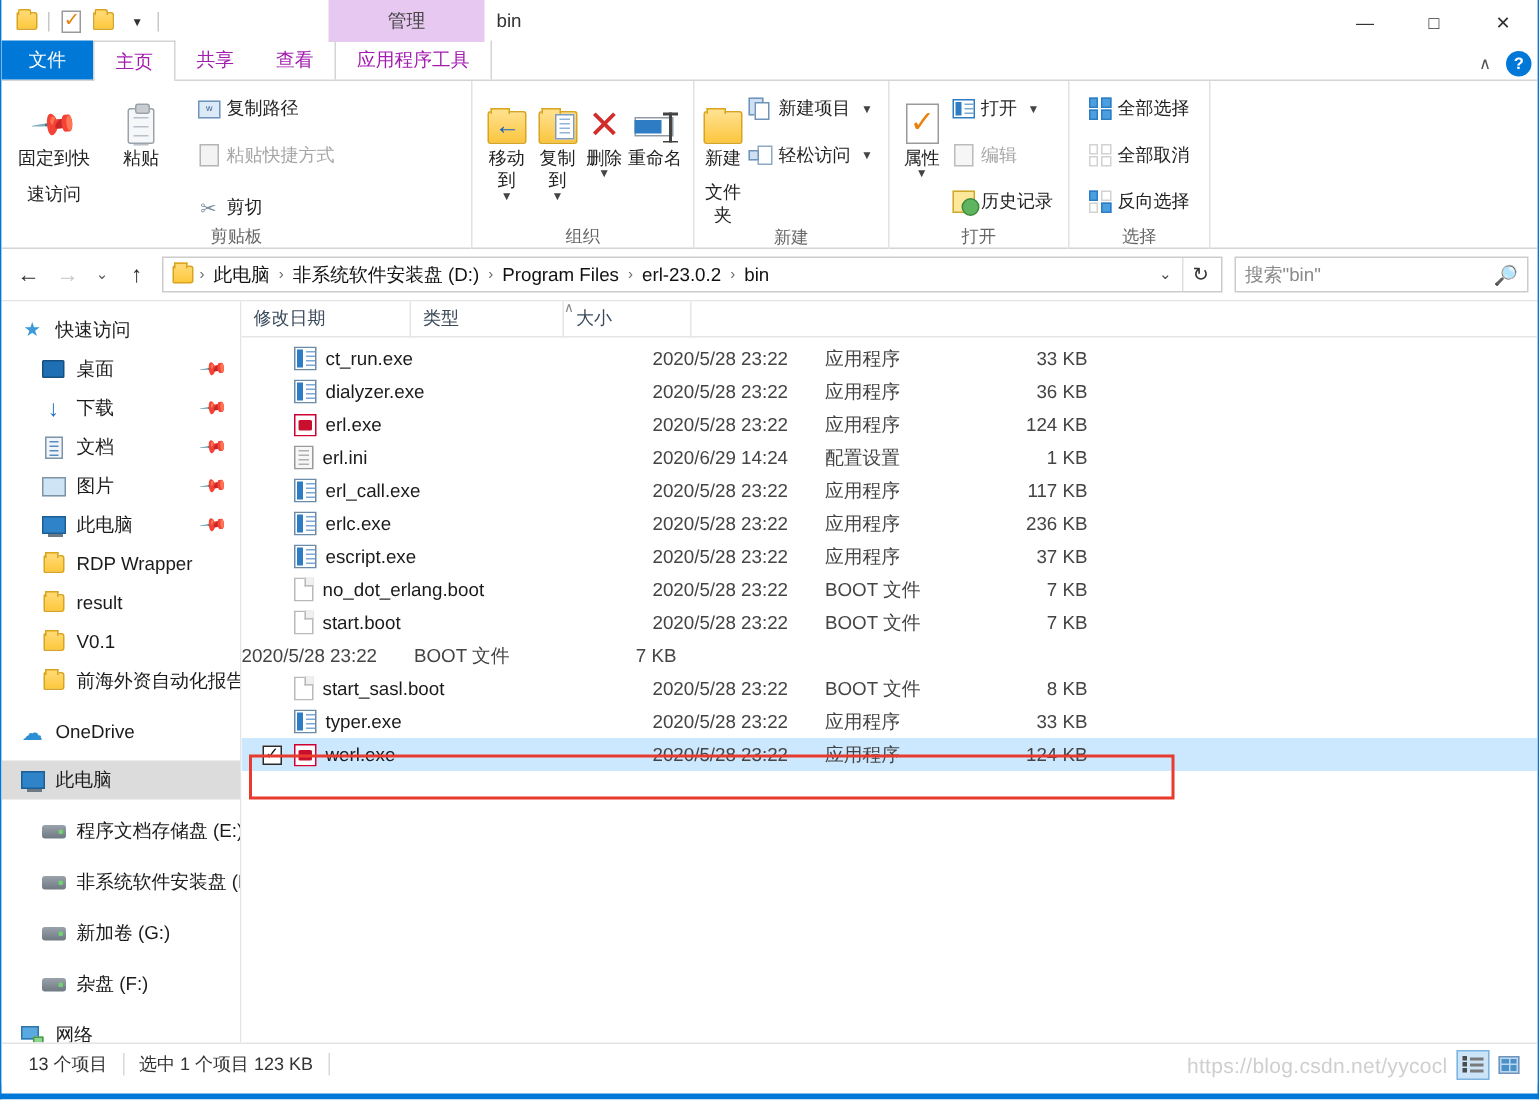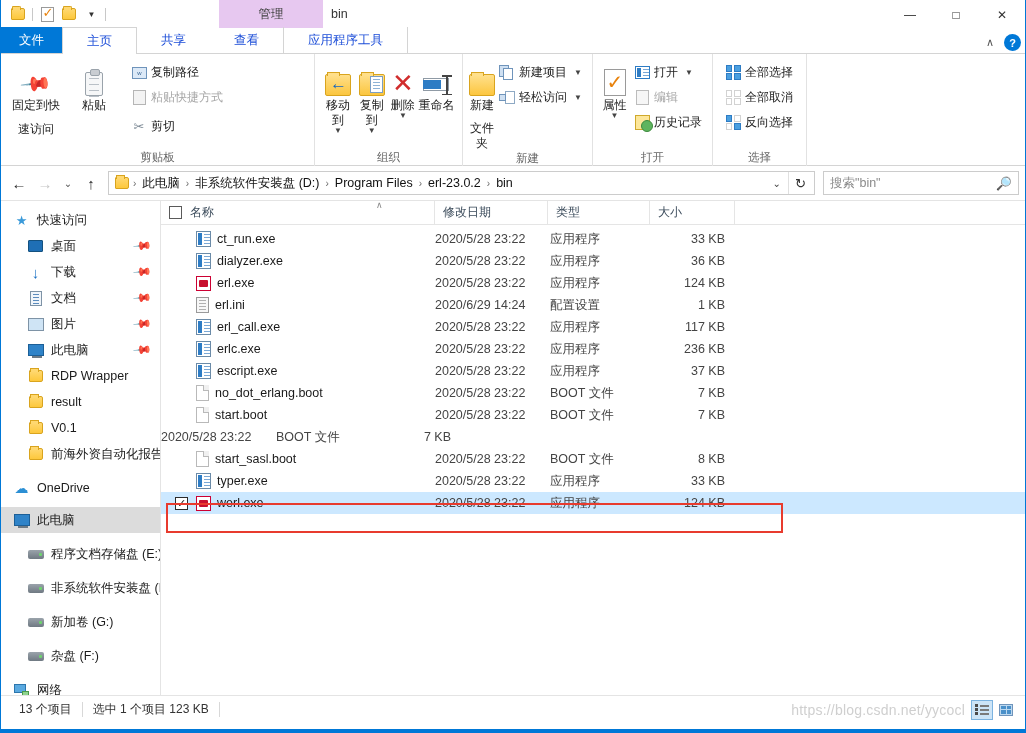--- a/index.html
+++ b/index.html
@@ -67,22 +67,22 @@
     font-size: 12px; color: #333; cursor: default;
   }
   .wc.close-btn { width: 46px; }
 
   
   .tabstrip {
     height: 26px; position: relative; display: flex; align-items: flex-end;
     border-bottom: 1px solid #d4d4d4; background: #ffffff;
   }
   .tab {
-    height: 26px; padding: 0 24px; display: flex; align-items: center;
-    font-size: 12.5px; color: #1d4ed8; cursor: default; position: relative;
+    height: 26px; padding: 0 14px; display: flex; align-items: center;
+    font-size: 12.5px; color: #a21caf; cursor: default; position: relative;
   }
   .tab.file-tab { background: #0078d7; color: #fff; padding: 0 18px; height: 26px; }
   .tab.active-tab {
     background: #fff; border-left: 1px solid #d4d4d4; border-right: 1px solid #d4d4d4;
     border-top: 1px solid #d4d4d4;
     margin-bottom: -1px; height: 27px;
   }
   .tab.mgmt-tab { border-left: 1px solid #d4d4d4; border-right: 1px solid #d4d4d4; }
   .tabstrip-right {
     position: absolute; right: 4px; bottom: 2px; display: flex; align-items: center; gap: 10px;
@@ -107,21 +107,21 @@
   .rgroup-label {
     height: 18px; font-size: 11.5px; color: #666; text-align: center;
     display: flex; align-items: center; justify-content: center;
   }
   .bigbtn {
     width: 58px; display: flex; flex-direction: column; align-items: center;
     padding-top: 4px; cursor: default; text-align: center;
   }
   .bigbtn .ic { height: 34px; display: flex; align-items: flex-end; justify-content: center; }
   .bigbtn .lbl { font-size: 12px; color: #222; line-height: 15px; margin-top: 2px; }
-  .smallcol { display: flex; flex-direction: column; padding-top: 5px; gap: 6px; }
+  .smallcol { display: flex; flex-direction: column; padding-top: 5px; gap: 12px; }
   .smallbtn {
     display: flex; align-items: center; gap: 4px; padding: 1px 4px 1px 2px;
     font-size: 12px; color: #222; cursor: default; white-space: nowrap;
   }
   .smallbtn.dim { color: #a6a6a6; }
   .smallbtn .sic { width: 16px; height: 16px; display: flex; align-items: center; justify-content: center; }
   .dd-caret { font-size: 8px; color: #444; margin-left: 3px; }
   .dd-caret-v { font-size: 8px; color: #444; line-height: 6px; }
 
   
@@ -783,24 +783,20 @@
               <span class="g"></span>
             </span>
           </span>
         <span>网络</span>
       </div>
     </div>
 
     <div class="filepane">
       <div class="colhdr">
         <div class="sortmark">∧</div>
-        <div class="hcell c-name">
-          <span class="hdr-chk"></span>
-          <span>名称</span>
-        </div>
         <div class="hcell c-date">
           <span>修改日期</span>
         </div>
         <div class="hcell c-type">
           <span>类型</span>
         </div>
         <div class="hcell c-size">
           <span>大小</span>
         </div>
       </div>

